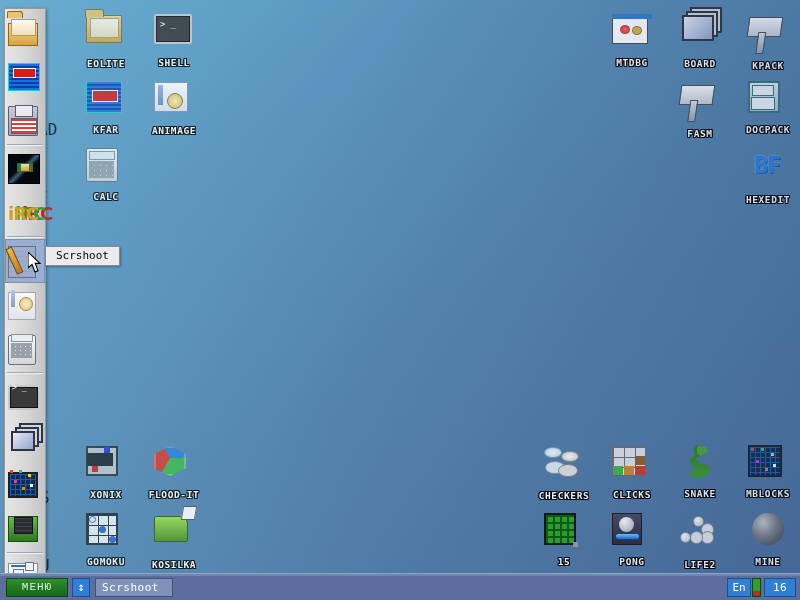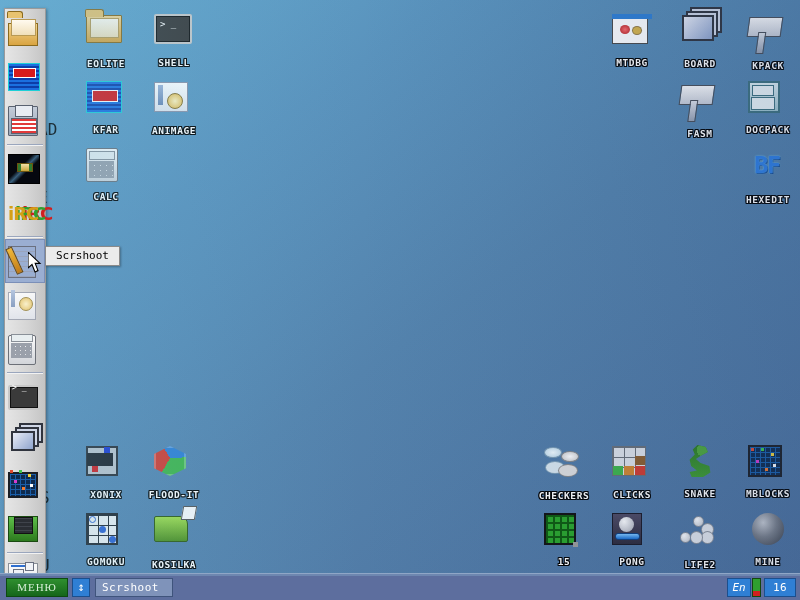--- a/index.html
+++ b/index.html
@@ -441,41 +441,41 @@
   
   #taskbar{
     position:absolute; left:0; top:573px; width:800px; height:27px;
     background:linear-gradient(#6e87b0 0 2px, #5d6e9e 2px 100%);
     border-top:1px solid #8fa6c6;
   }
   #menu-btn{
     position:absolute; left:6px; top:4px; width:62px; height:19px;
     background:linear-gradient(#2f8f2f,#15661a);
     border:1px solid #0d4a10;
-    color:#d8f0d8; font-family:Liberation Serif, serif; font-size:11px;
+    color:#d8f0d8; font-family:Liberation Mono, monospace; font-size:11px;
     line-height:17px; text-align:center; letter-spacing:1px;
   }
   #resize-btn{
     position:absolute; left:72px; top:4px; width:18px; height:19px;
     background:#2f7fd4; border:1px solid #1b4f8e;
     color:#ffffff; font-size:12px; line-height:17px; text-align:center;
   }
   #task-btn{
     position:absolute; left:95px; top:4px; width:78px; height:19px;
     background:#7f93ba; border:1px solid #3f547c;
     color:#ffffff; font-family:"DejaVu Sans Mono",monospace; font-size:11px;
     line-height:17px; padding-left:6px; letter-spacing:.5px;
   }
   .tray-btn{
     position:absolute; top:4px; height:19px;
     background:#2f7fd4; border:1px solid #1b4f8e;
     color:#ffffff; font-family:"DejaVu Sans Mono",monospace; font-size:11px;
     line-height:17px; text-align:center;
   }
-  #tray-lang{ left:727px; width:24px;font-style:italic; }
+  #tray-lang{ left:727px; width:24px; }
   #tray-bar { left:752px; top:4px; width:9px; height:19px;
     background:linear-gradient(#2f9f2f 0 72%, #d02020 72% 100%); border:1px solid #14460f; position:absolute;}
   #tray-clock{ left:764px; width:32px; letter-spacing:.5px;}
 </style>
 </head>
 <body>
 
 <div id="desktop">
 
   <div id="occluded-labels">

